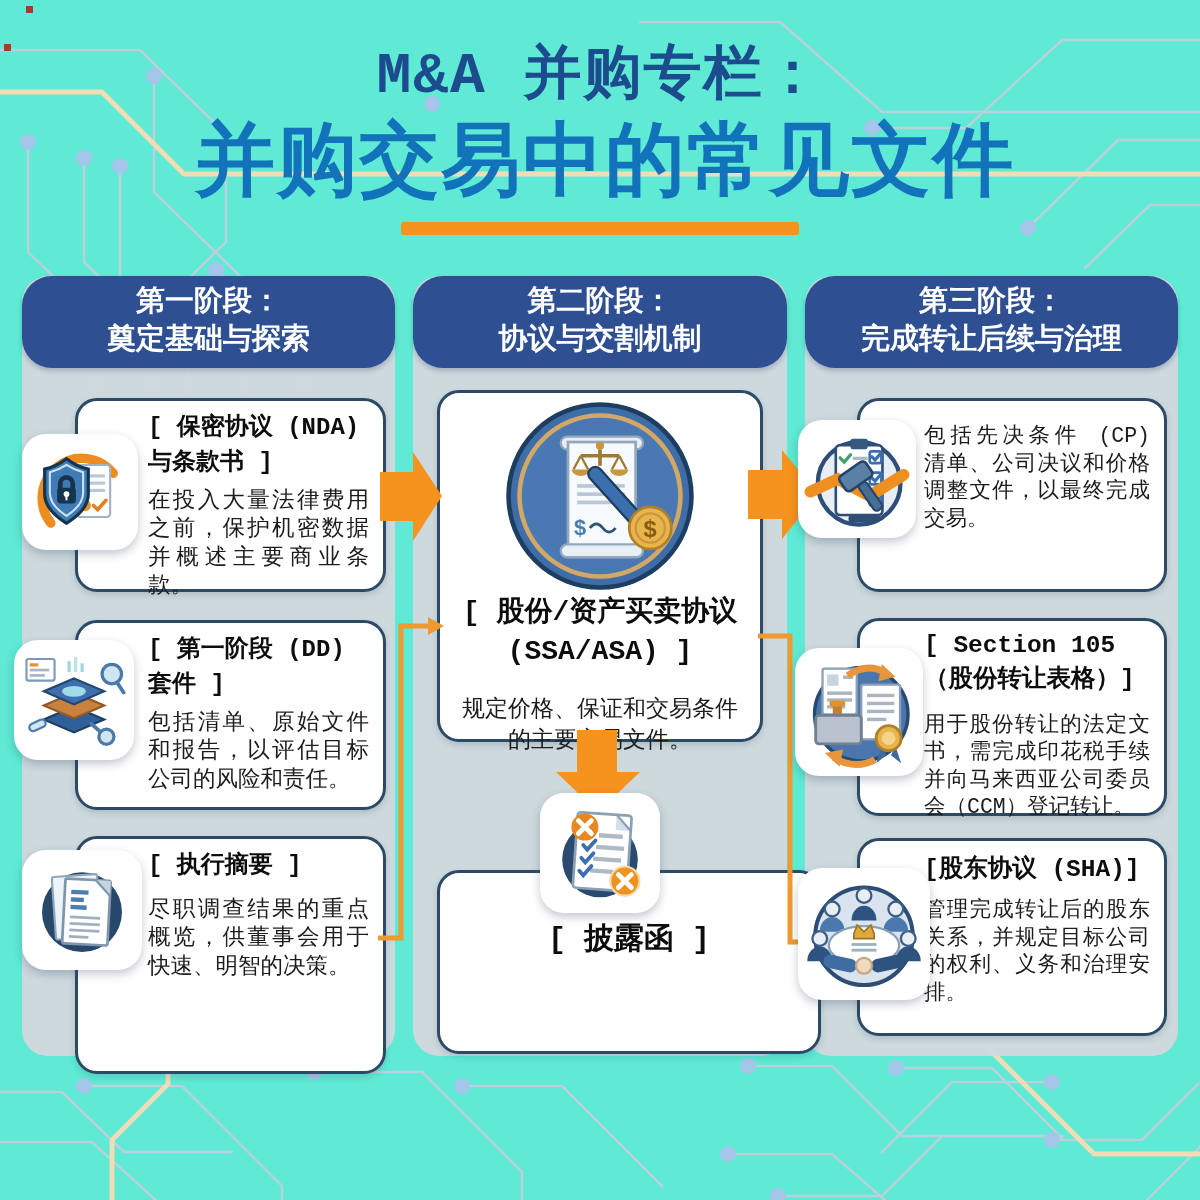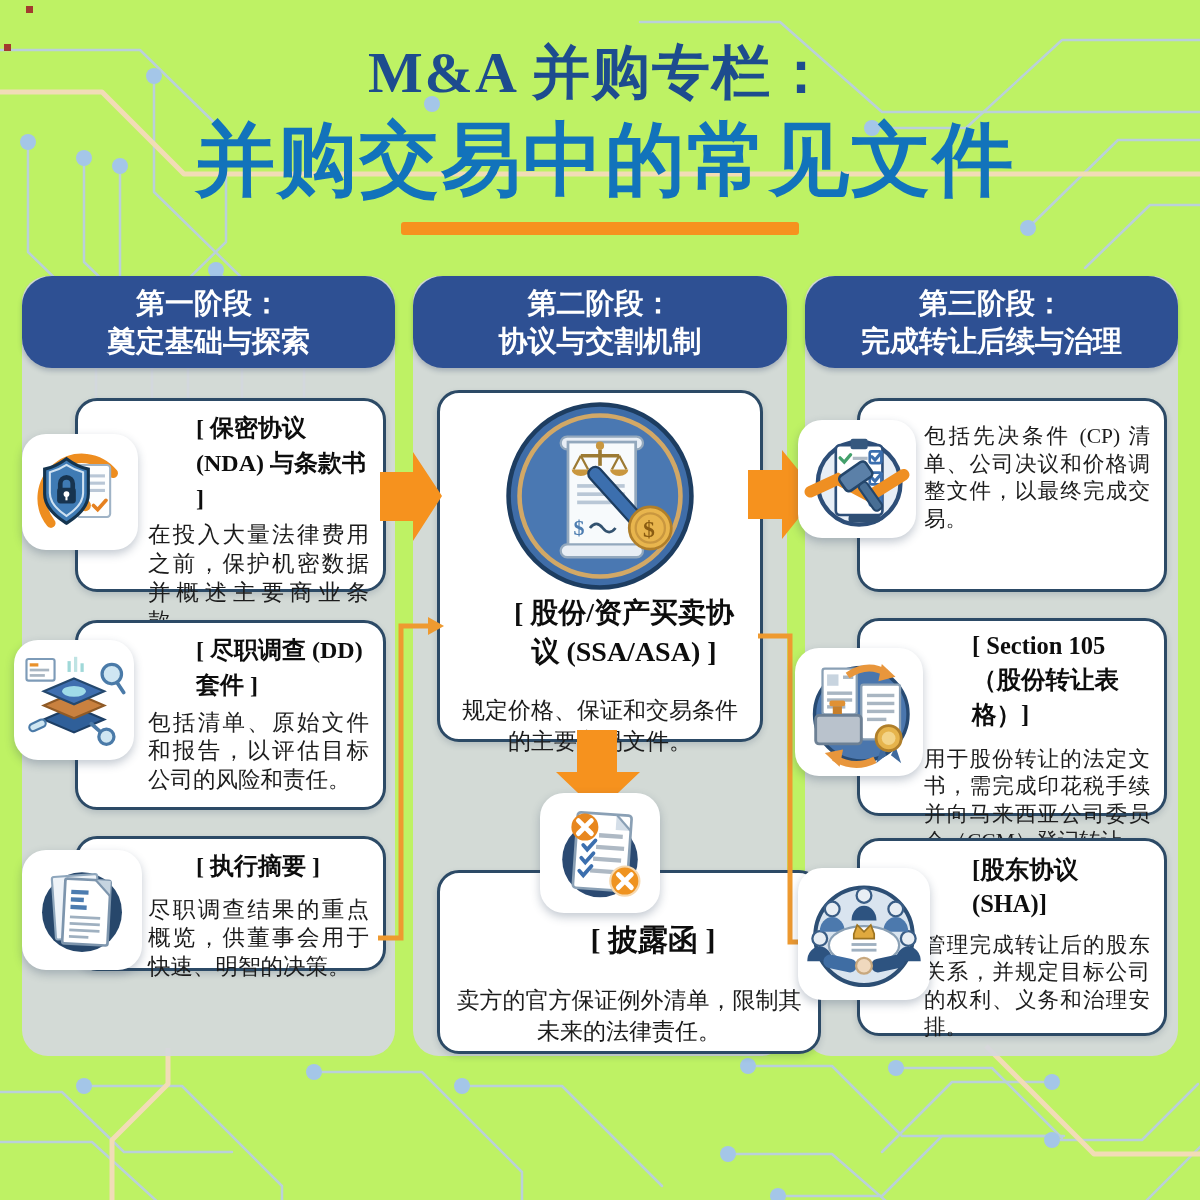--- a/index.html
+++ b/index.html
@@ -1,33 +1,33 @@
 <!DOCTYPE html>
 <html><head>
 <meta charset="utf-8">
 <style>
   html,body{margin:0;padding:0;background:#e9f5f8;}
-  .page{position:relative;width:1200px;height:1200px;background:#bef264;overflow:hidden;
-        font-family:Liberation Serif, serif;}
+  .page{position:relative;width:1200px;height:1200px;background:#5eead4;overflow:hidden;
+        font-family:Liberation Mono, monospace;}
   .bg{position:absolute;left:0;top:0;z-index:0;}
   .kicker{position:absolute;top:34px;left:0;width:100%;text-align:center;font-size:58px;
           font-weight:800;color:#1d4c8e;letter-spacing:2px;z-index:2;}
   .title{position:absolute;top:102px;left:0;width:100%;text-align:center;font-size:80px;
          font-weight:800;color:#1273bb;letter-spacing:2px;margin:5px;z-index:2;}
   .title-underline{position:absolute;top:222px;left:401px;width:398px;height:13px;
                    background:#f6921e;border-radius:3px;z-index:2;}
   .panel{position:absolute;top:276px;height:780px;background:rgba(212,216,221,0.94);
          border-radius:26px;z-index:1;}
   .stage-header{position:absolute;top:276px;height:92px;background:#2e5093;border-radius:30px;
          z-index:2;color:#fff;font-weight:700;font-size:29px;text-align:center;display:flex;
          flex-direction:column;justify-content:center;line-height:1.32;
          box-shadow:0 3px 5px rgba(30,50,90,.25);}
   .card{position:absolute;background:#fff;border:3.5px solid #2c4a66;border-radius:22px;
         z-index:2;box-shadow:0 3px 6px rgba(40,60,90,.18);box-sizing:border-box;}
-  .card-title{font-weight:800;color:#0d0d0d;margin-left:48px;}
+  .card-title{font-weight:800;color:#0d0d0d;}
   .card-body{color:#1c1c1c;text-align:justify;}
   .pad-l{padding:10px 14px 8px 70px;}
   .pad-r{padding:12px 14px 8px 64px;}
   .pad-l .card-title{font-size:24px;line-height:1.45;}
   .pad-l .card-body{font-size:22.5px;line-height:1.27;margin-top:6px;}
   .pad-r .card-title{font-size:24.5px;line-height:1.4;}
   .pad-r .card-body{font-size:21.5px;line-height:1.28;margin-top:14px;}
   .card-center{text-align:center;}
   .card-center .card-title{font-size:28px;line-height:1.4;}
   .card-center .card-body{font-size:23px;line-height:1.35;margin-top:24px;text-align:center;}
@@ -115,35 +115,34 @@
   <div class="stage-header" style="left:413px;width:374px;">
     <div>第二阶段：</div>
     <div>协议与交割机制</div>
   </div>
 
   <div class="card pad-l" style="left:75px;top:398px;width:311px;height:194px;">
     <div class="card-title">[ 保密协议 (NDA) 与条款书 ]</div>
     <div class="card-body">在投入大量法律费用之前，保护机密数据并概述主要商业条款。</div>
   </div>
   <div class="card pad-l" style="left:75px;top:620px;width:311px;height:190px;">
-    <div class="card-title">[ 尽职调查 (DD) 套件 ]</div>
+    <div class="card-title">[ 第一阶段 (DD) 套件 ]</div>
     <div class="card-body">包括清单、原始文件和报告，以评估目标公司的风险和责任。</div>
   </div>
-  <div class="card pad-l" style="left:75px;top:836px;width:311px;height:135px;">
+  <div class="card pad-l" style="left:75px;top:836px;width:311px;height:238px;">
     <div class="card-title">[ 执行摘要 ]</div>
     <div class="card-body" style="margin-top:12px;">尽职调查结果的重点概览，供董事会用于快速、明智的决策。</div>
   </div>
 
   <div class="card card-center" style="left:437px;top:390px;width:326px;height:352px;padding:200px 12px 8px 12px;">
     <div class="card-title">[ 股份/资产买卖协议 (SSA/ASA) ]</div>
     <div class="card-body">规定价格、保证和交易条件的主要交易文件。</div>
   </div>
   <div class="card card-center" style="left:437px;top:870px;width:384px;height:184px;padding:46px 12px 8px 12px;">
     <div class="card-title" style="font-size:30px;">[ 披露函 ]</div>
-    <div class="card-body">卖方的官方保证例外清单，限制其未来的法律责任。</div>
   </div>
 
   <div class="card pad-r" style="left:857px;top:398px;width:310px;height:194px;">
     <div class="card-body" style="margin-top:10px;">包括先决条件 (CP) 清单、公司决议和价格调整文件，以最终完成交易。</div>
   </div>
   <div class="card pad-r" style="left:857px;top:618px;width:310px;height:198px;padding-top:8px;">
     <div class="card-title">[ Section 105（股份转让表格）]</div>
     <div class="card-body">用于股份转让的法定文书，需完成印花税手续并向马来西亚公司委员会（CCM）登记转让。</div>
   </div>
   <div class="card pad-r" style="left:857px;top:838px;width:310px;height:198px;">

